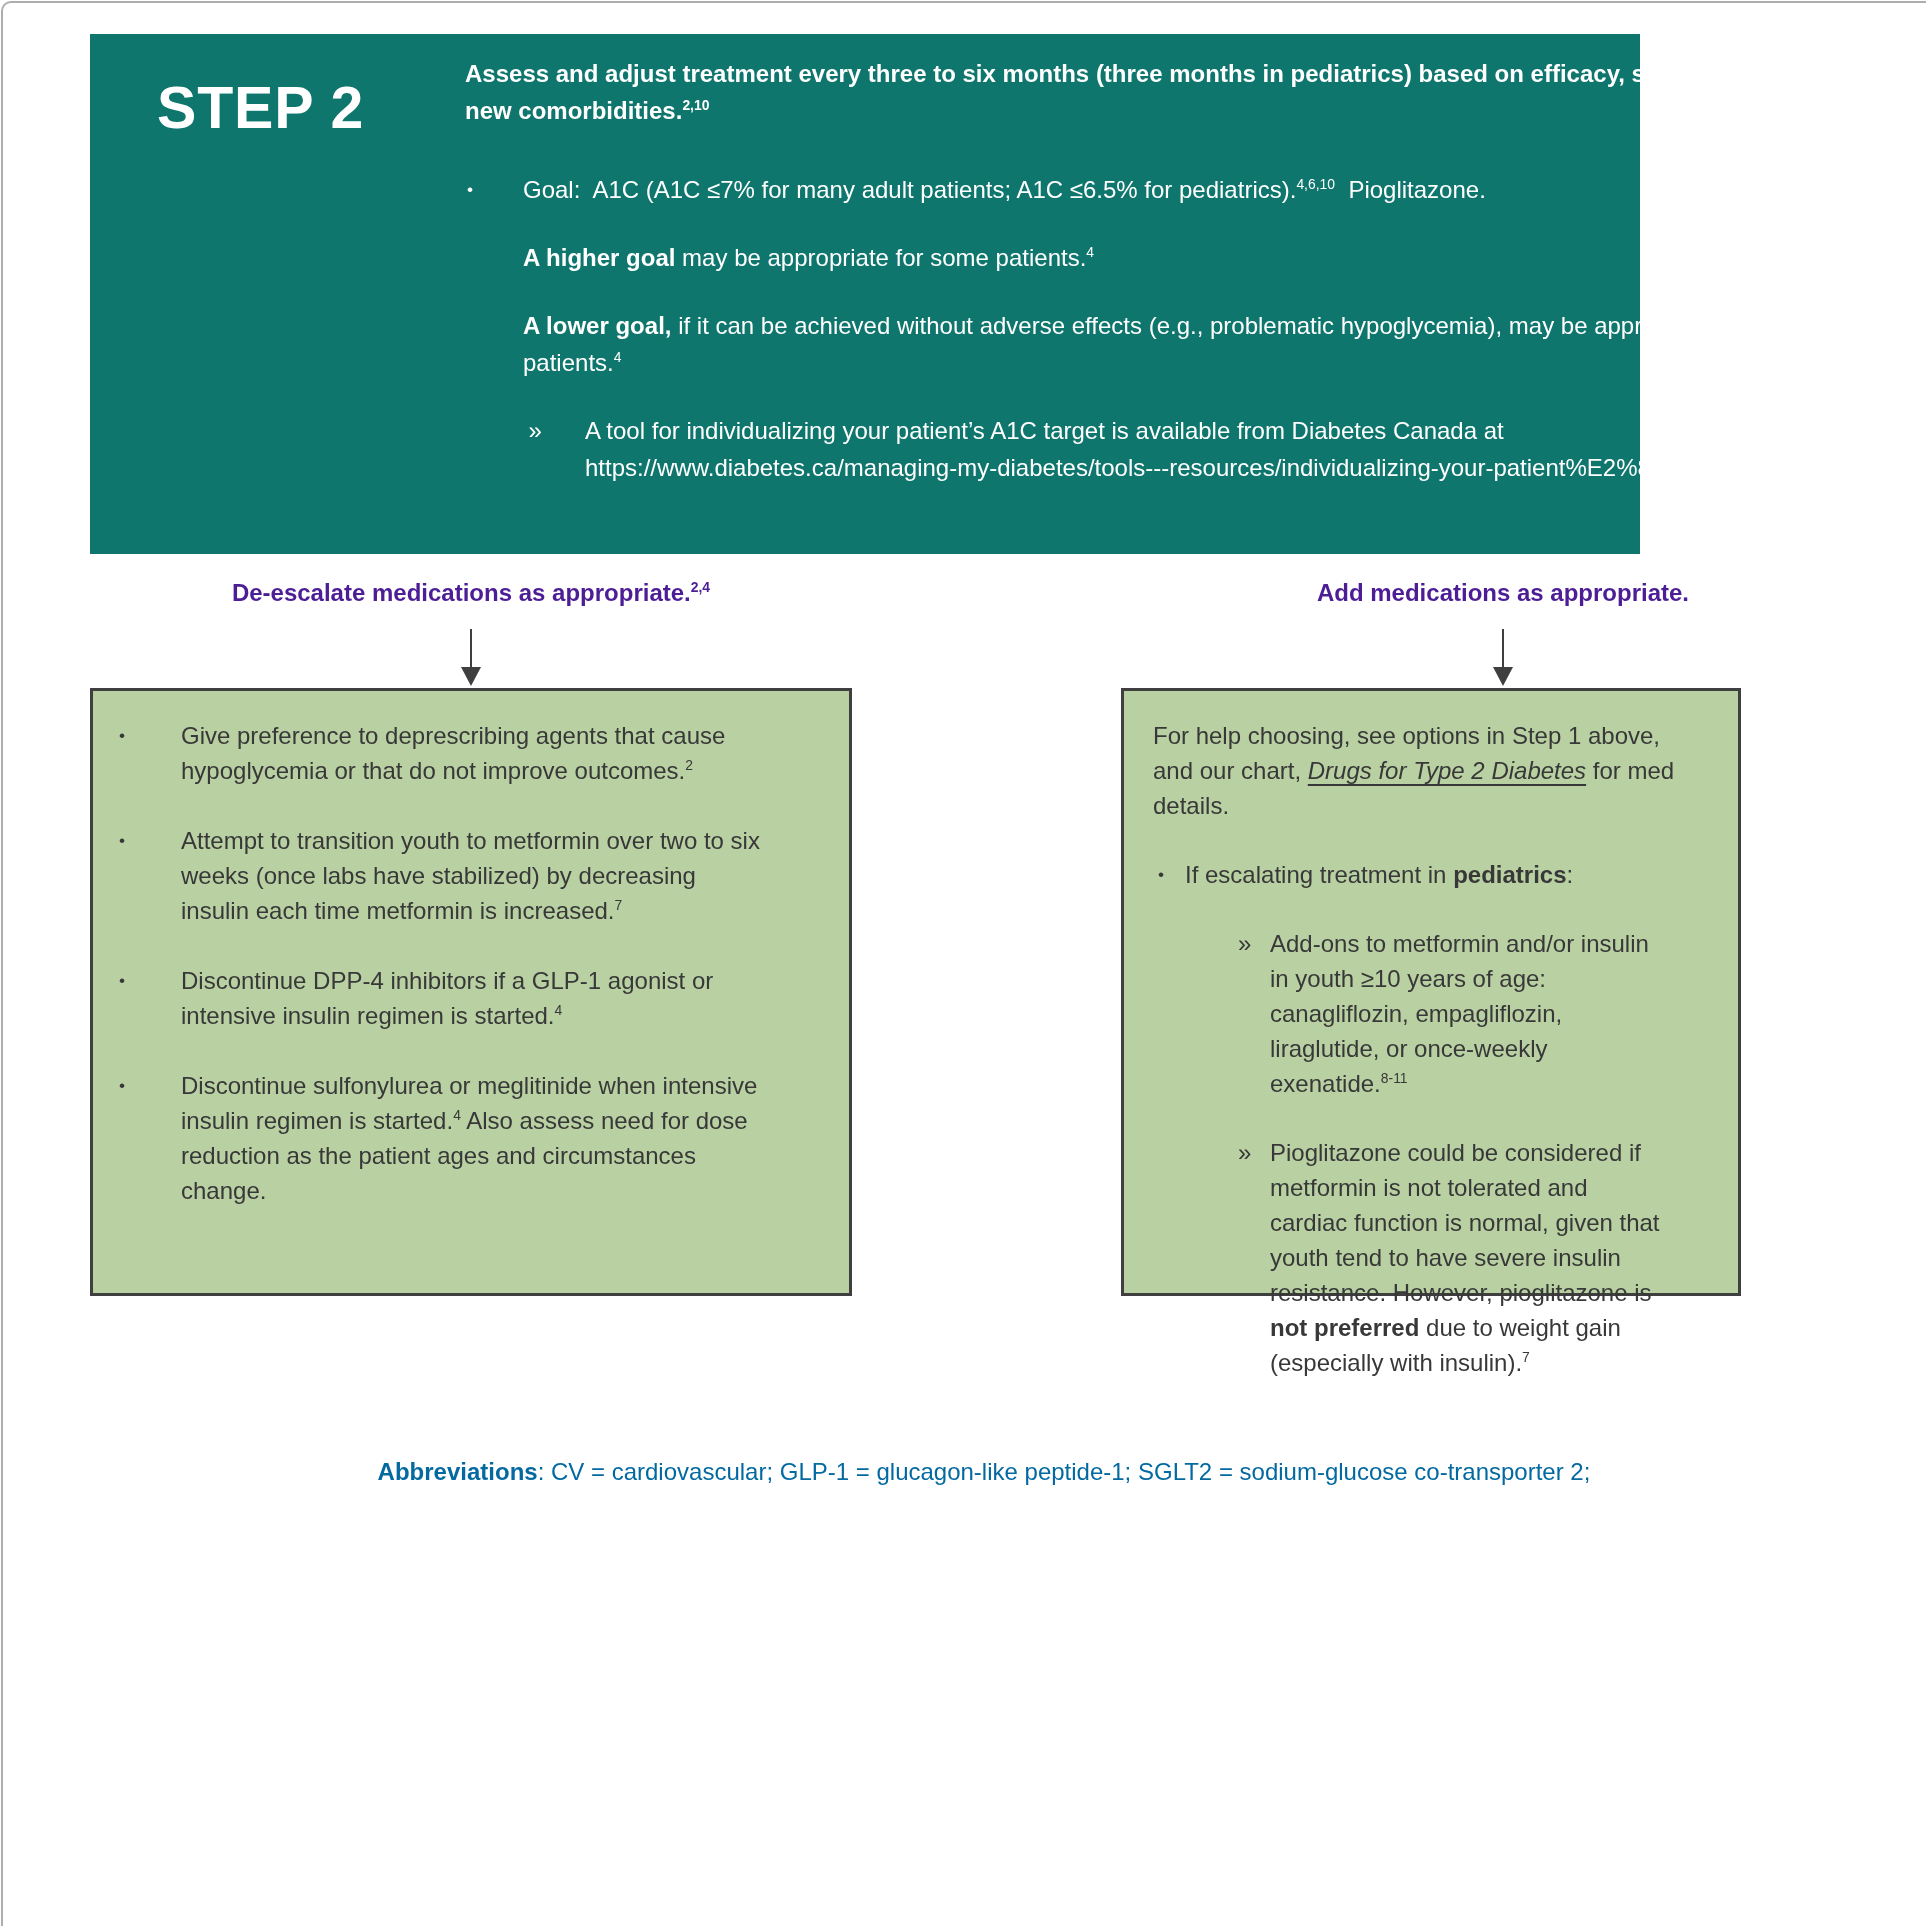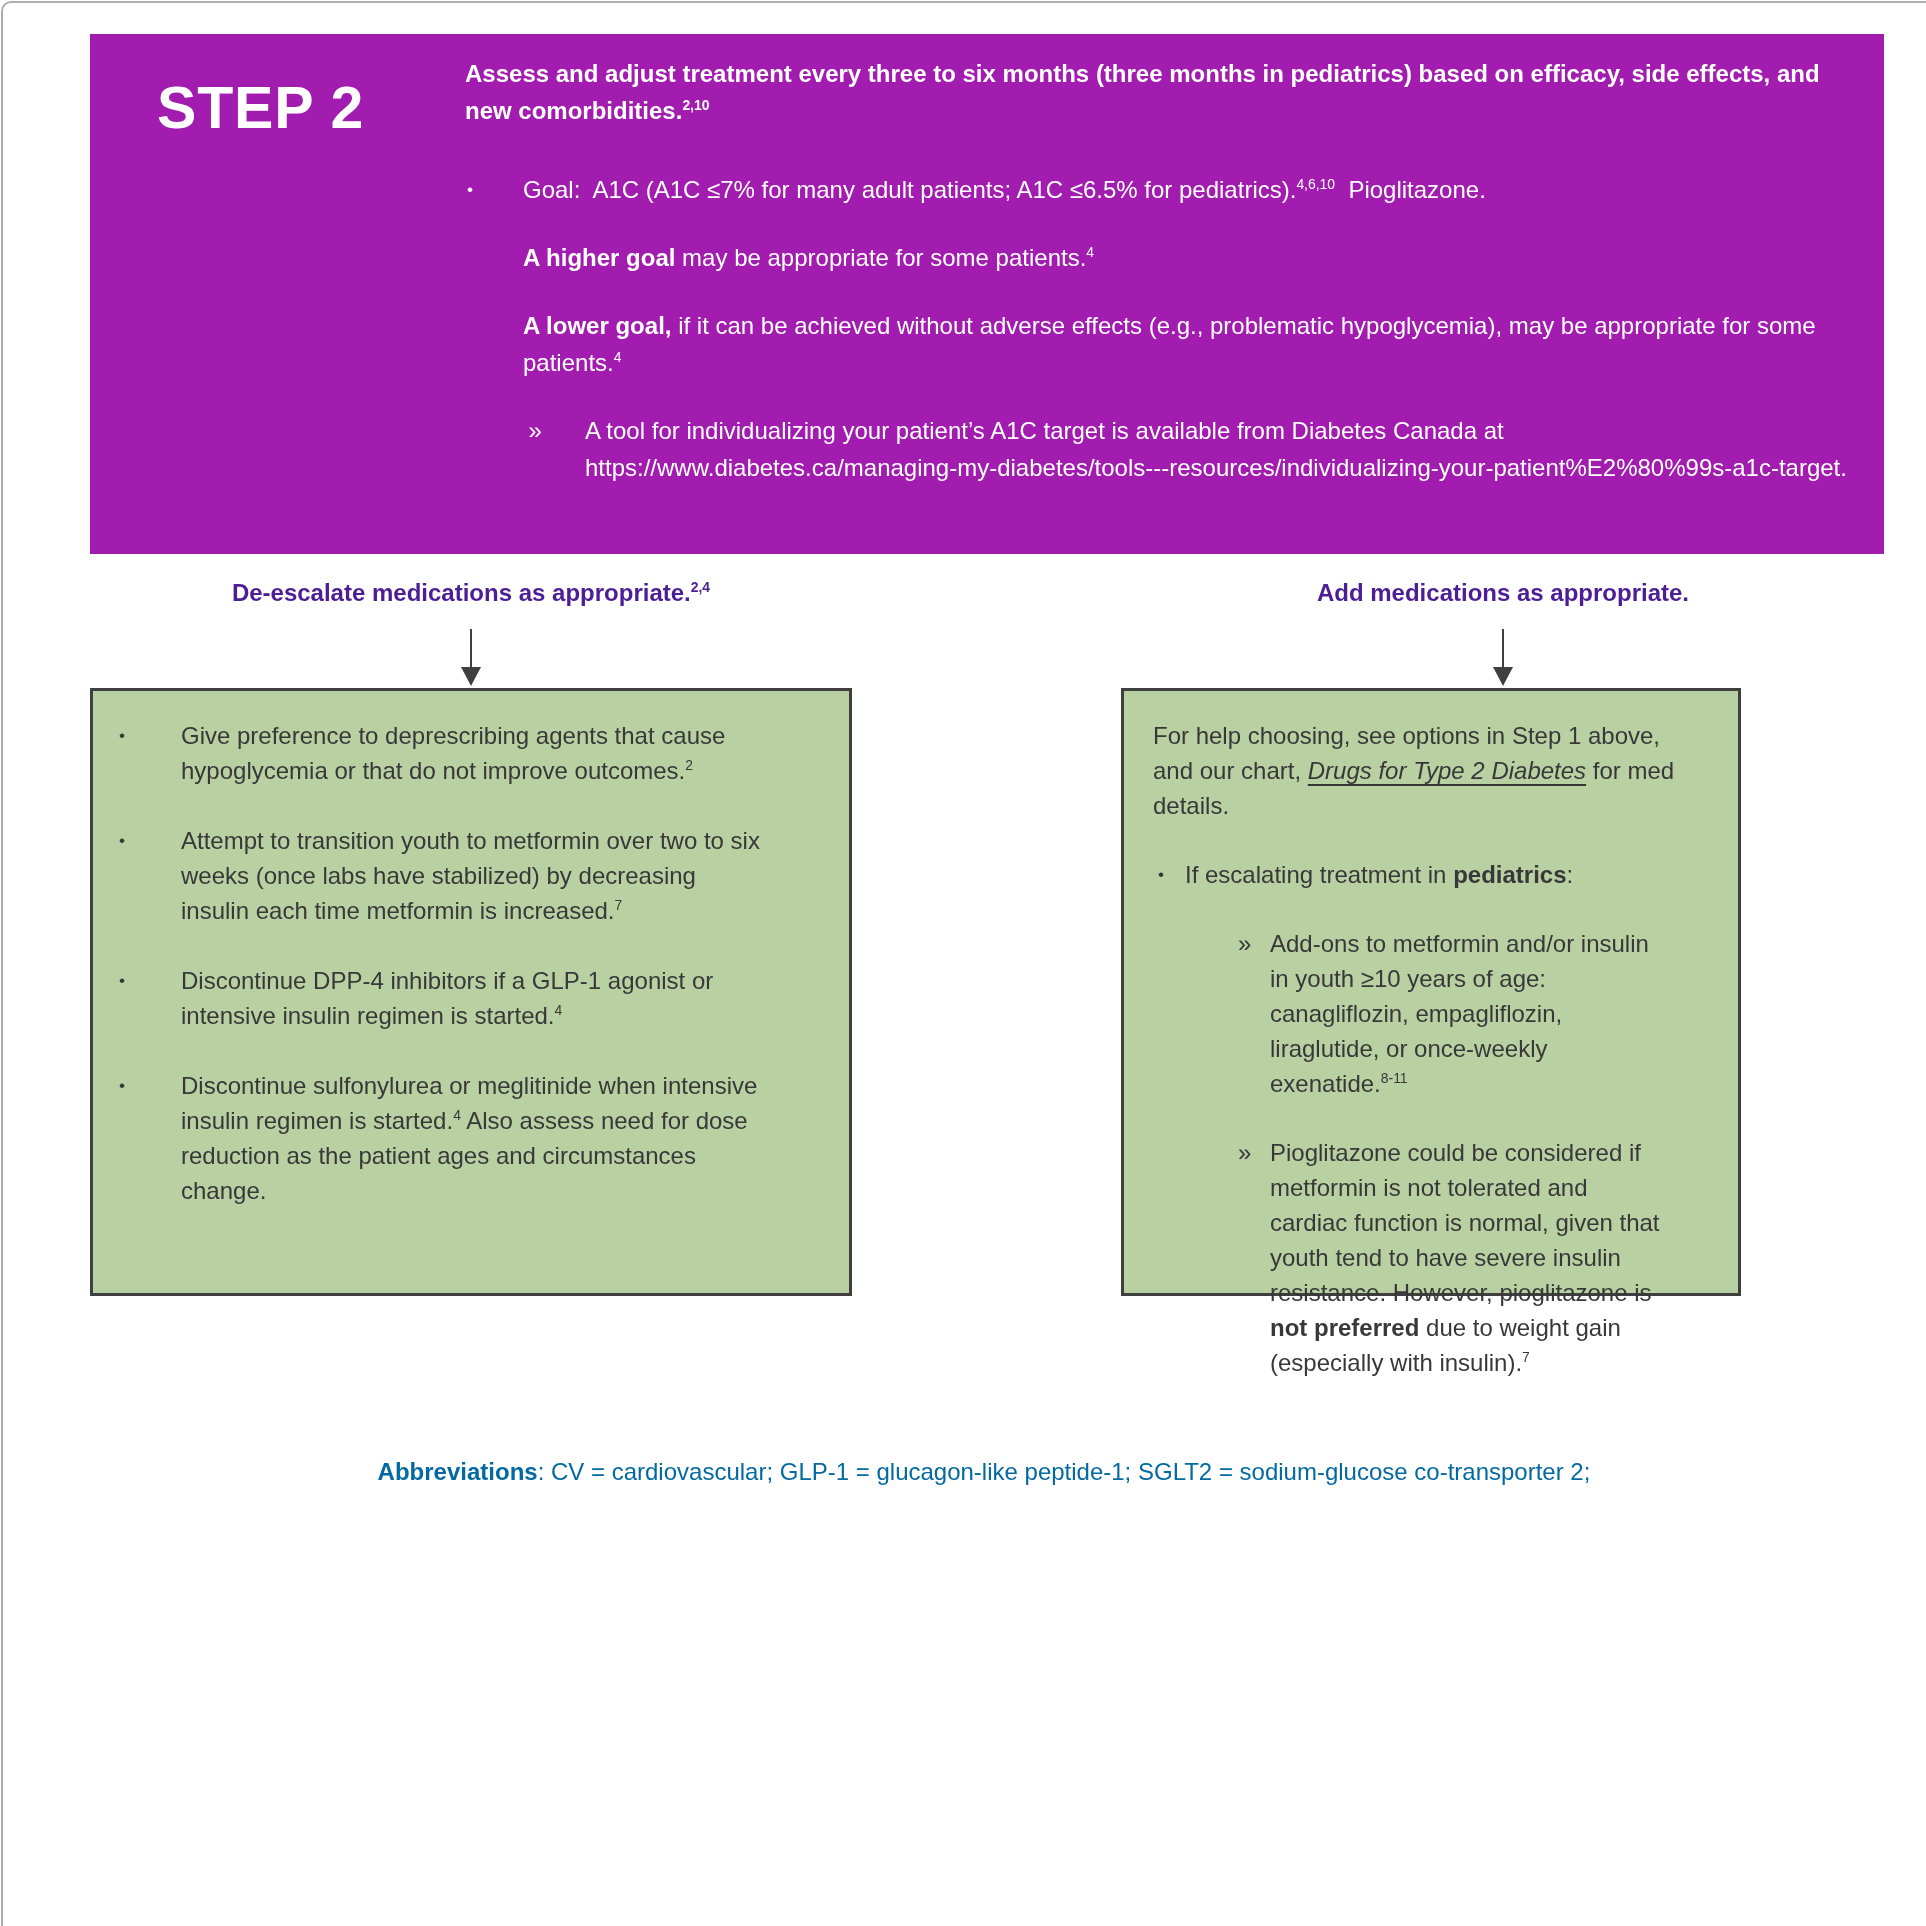--- a/index.html
+++ b/index.html
@@ -14,22 +14,22 @@
   .page-frame {
     position: absolute; inset: 1.2px;
     border: 2.7px solid #adadad;
     border-radius: 10px;
     pointer-events: none;
   }
 
   
   .dark-header {
     position: absolute; left: 90px; top: 34px;
-    width: 1794px; height: 520px;
-    background: #a21caf; color: #ffffff;
+    width: 1550px; height: 520px;
+    background: #0f766e; color: #ffffff;
     box-sizing: border-box;
   }
   .step-label {
     position: absolute; left: 67px; top: 40px;
     font-size: 59px; font-weight: 700; letter-spacing: 0.8px;
     color: #ffffff;
   }
   .header-content {
     position: absolute; left: 351px; top: 21px; width: 1402px;
     font-size: 24px; line-height: 37px; margin-left: 24px;

